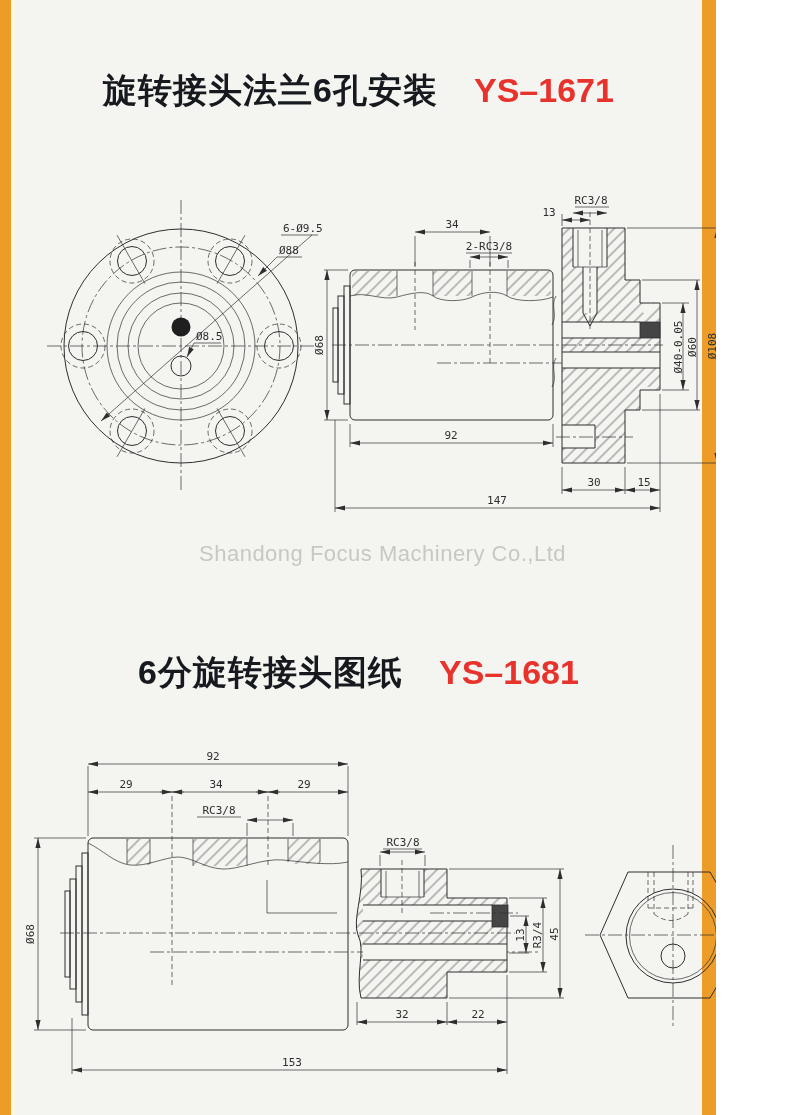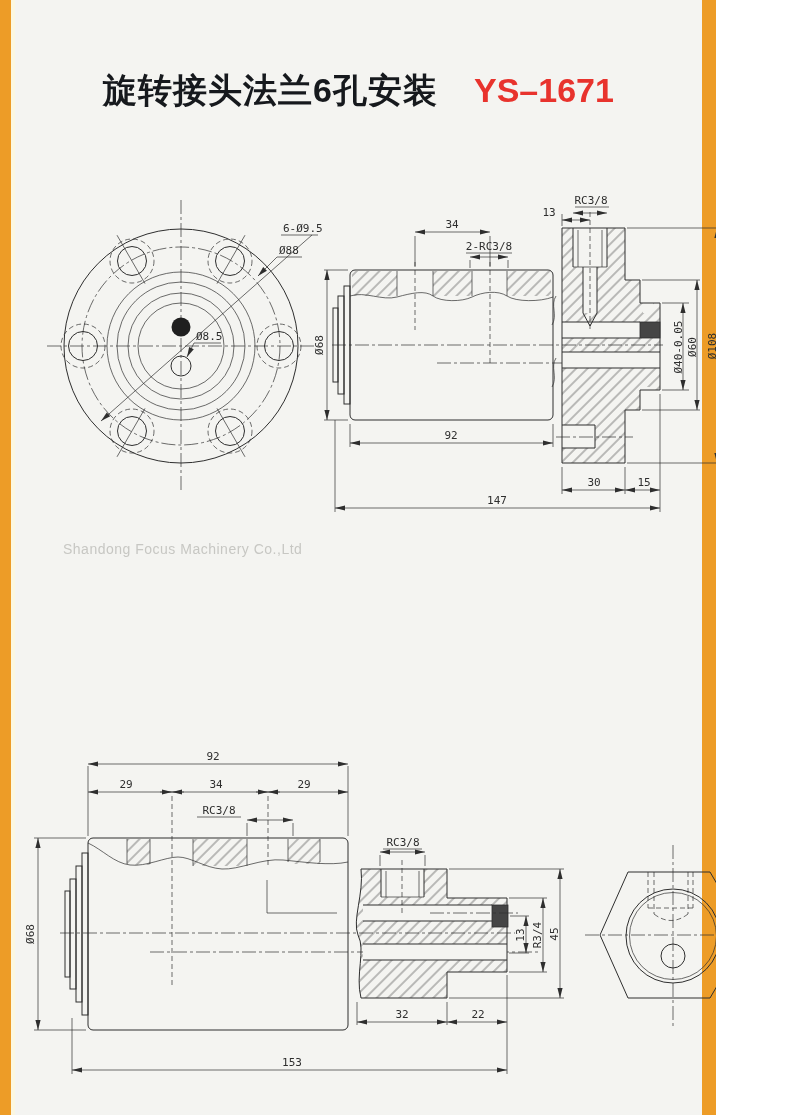--- a/index.html
+++ b/index.html
@@ -6,40 +6,43 @@
   .page{position:relative;width:716px;height:1115px;background:#F4F4F1;overflow:hidden;
         font-family:"Liberation Sans",sans-serif;}
   .bar-left{position:absolute;left:0;top:0;width:11px;height:1115px;background:#ED9C27;}
   .bar-cream{position:absolute;left:11px;top:0;width:4px;height:1115px;background:#FBF7E1;}
   .bar-right{position:absolute;right:0;top:0;width:14px;height:1115px;background:#ED9C27;}
   .title{position:absolute;left:15px;right:14px;text-align:center;
          font-weight:700;font-size:34px;color:#16191D;letter-spacing:1px;white-space:nowrap;}
   .title .model{color:#E8332D;margin-left:36px;letter-spacing:0;}
   .t1{top:68px;}
   .t2{top:650px;}
-  .watermark{position:absolute;left:15px;right:14px;top:541px;text-align:left;
-             font-size:14px;font-weight:400;color:#C7C7C3;letter-spacing:.5px;padding-left:48px;}
+  .watermark{position:absolute;left:15px;right:14px;top:541px;text-align:center;
+             font-size:22px;font-weight:400;color:#C7C7C3;letter-spacing:.5px;padding-left:48px;}
   svg{position:absolute;left:0;top:0;}
   svg text{font-family:"DejaVu Sans Mono","Liberation Mono",monospace;font-size:11px;fill:#2E2E2E;}
   .ln{stroke:#2E2E2E;stroke-width:1;fill:none;}
   .thin{stroke:#2E2E2E;stroke-width:.7;fill:none;}
   .cl{stroke:#2E2E2E;stroke-width:.7;fill:none;stroke-dasharray:14 3 3 3;}
   .hid{stroke:#2E2E2E;stroke-width:.7;fill:none;stroke-dasharray:5 3;}
   .bgfill{fill:#F4F4F1;stroke:none;}
 </style>
 </head>
 <body>
 
 <div class="page">
   <div class="bar-left"></div>
   <div class="bar-cream"></div>
   <div class="bar-right"></div>
 
   <div class="title t1">
     <span>旋转接头法兰6孔安装</span><span class="model">YS–1671</span>
+  </div>
+  <div class="title t2">
+    <span>6分旋转接头图纸</span><span class="model">YS–1681</span>
   </div>
   <div class="watermark">Shandong Focus Machinery Co.,Ltd</div>
 
   <svg width="790" height="1115" viewBox="0 0 790 1115">
     <defs>
       <pattern id="hatch" width="8" height="8" patternUnits="userSpaceOnUse" patternTransform="rotate(45)">
         <line x1="4" y1="-1" x2="4" y2="9" stroke="#2E2E2E" stroke-width="0.6"></line>
       </pattern>
       <marker id="ar" markerWidth="12" markerHeight="8" refX="11" refY="4" orient="auto-start-reverse" markerUnits="userSpaceOnUse">
         <path d="M11,4 L1,1.4 L1,6.6 Z" fill="#2E2E2E"></path>

